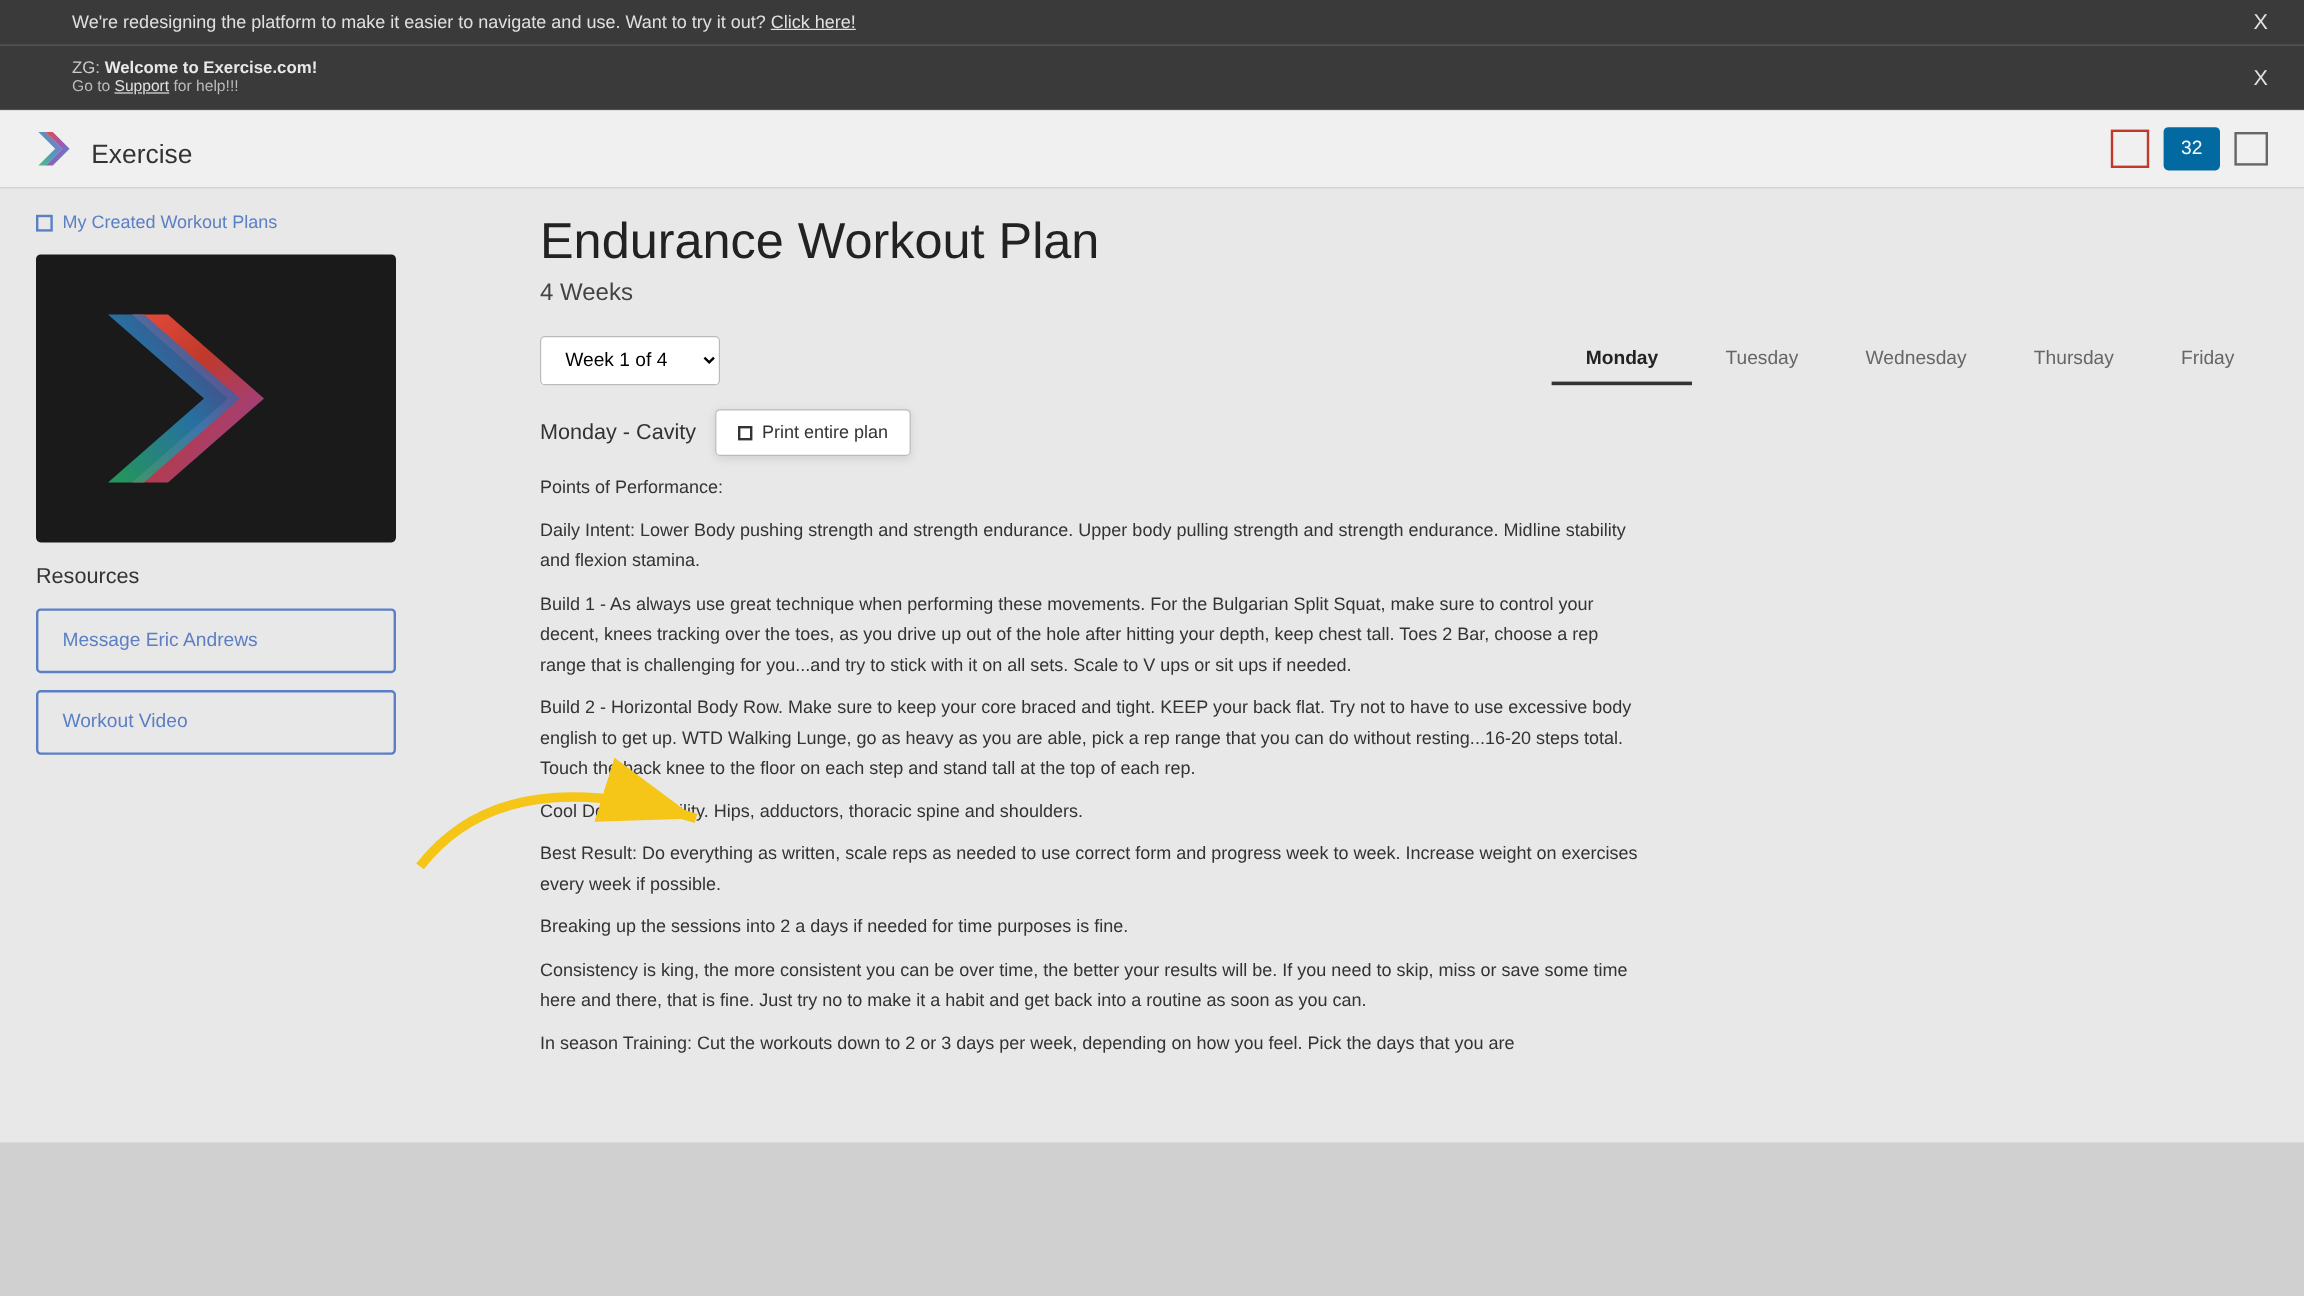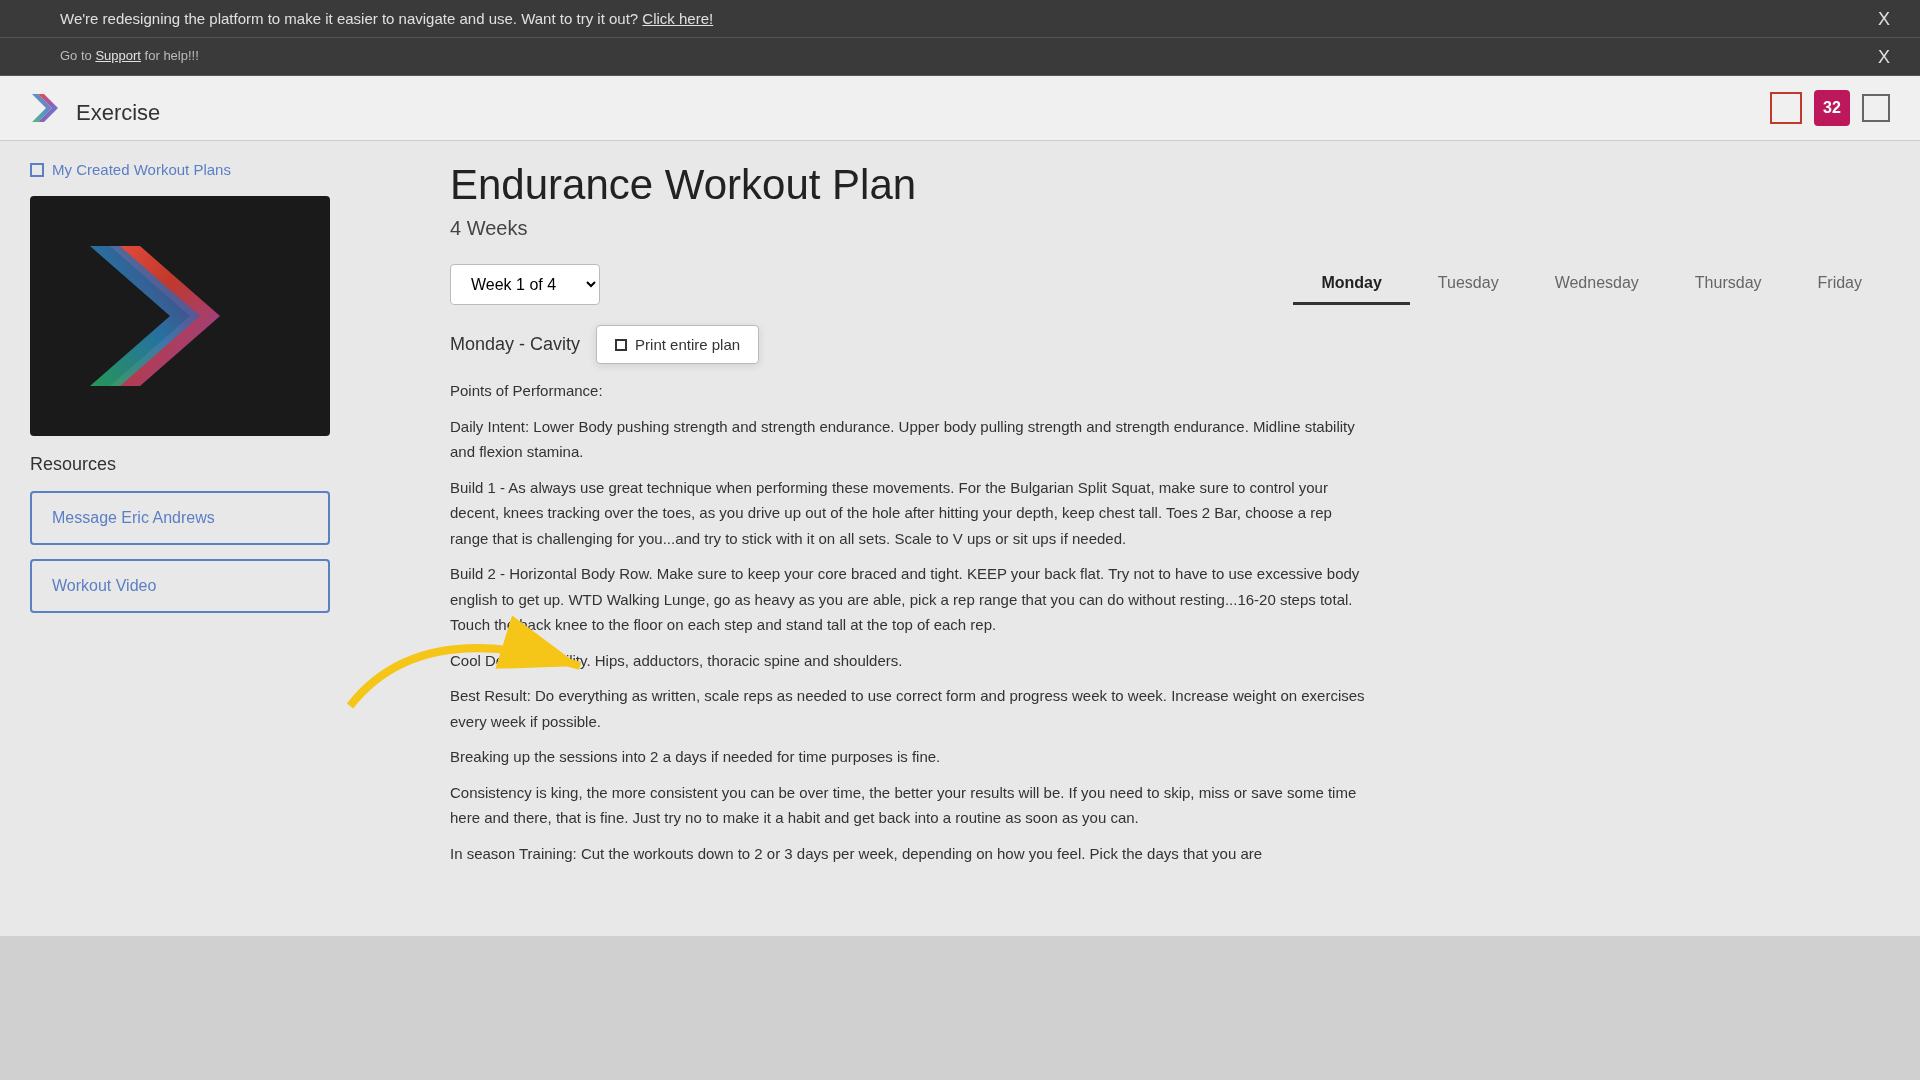--- a/index.html
+++ b/index.html
@@ -107,30 +107,30 @@
       width: 32px;
       height: 32px;
       border: 2px solid #c0392b;
       background: transparent;
       cursor: pointer;
       display: flex;
       align-items: center;
       justify-content: center;
     }
     .header-btn-badge {
-      background: #be185d;
+      background: #0369a1;
       color: white;
-      width: 36px;
+      width: 47px;
       height: 36px;
       border-radius: 4px;
       display: flex;
       align-items: center;
       justify-content: center;
       font-size: 16px;
-      font-weight: bold;
+      font-weight: normal;
       cursor: pointer;
     }
     .header-btn-outline {
       width: 28px;
       height: 28px;
       border: 2px solid #666;
       background: transparent;
       cursor: pointer;
     }
 
@@ -300,20 +300,24 @@
 </head>
 <body>
 
 <div class="notification-bar">
   <span>We're redesigning the platform to make it easier to navigate and use. Want to try it out?</span>
   <a href="#">Click here!</a>
   <button class="close-btn">X</button>
 </div>
 
 <div class="notification-bar-2">
+  <div class="welcome-line">
+    <span>ZG:</span>
+    <strong>Welcome to Exercise.com!</strong>
+  </div>
   <div class="sub-line">
     <span>Go to</span>
     <a href="#">Support</a>
     <span>for help!!!</span>
   </div>
   <button class="close-btn">X</button>
 </div>
 
 <div class="app-container">
 

